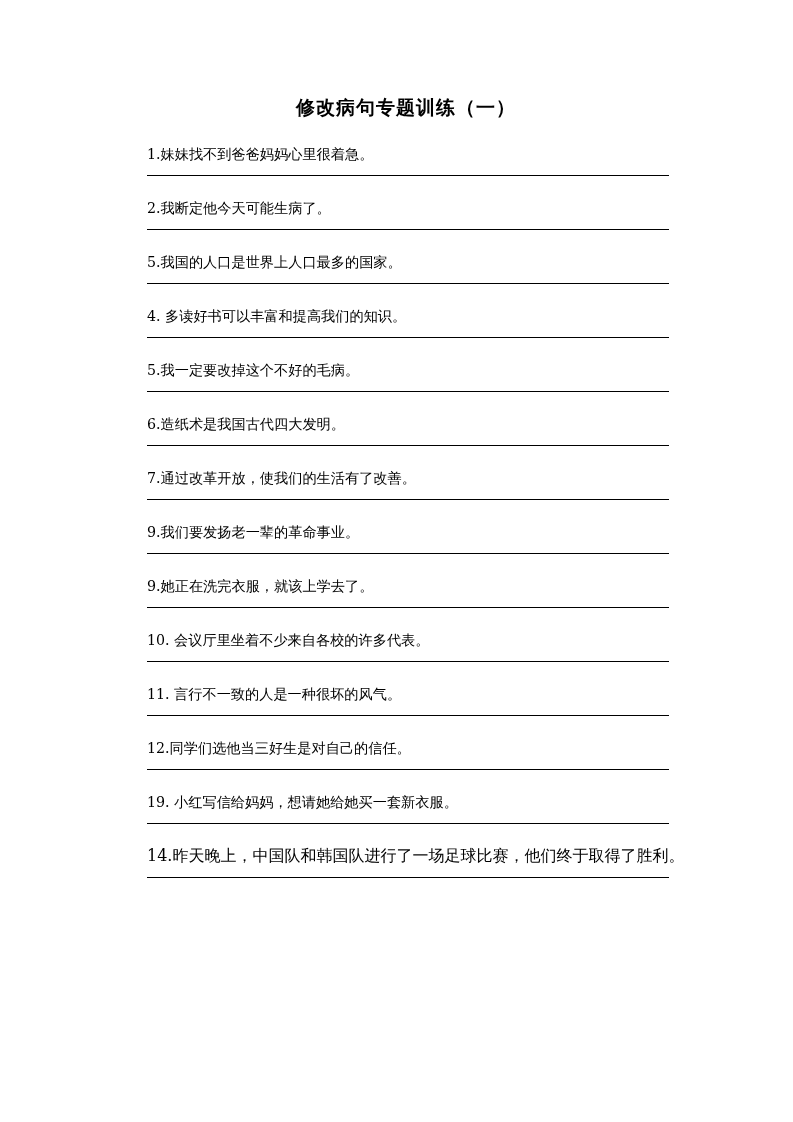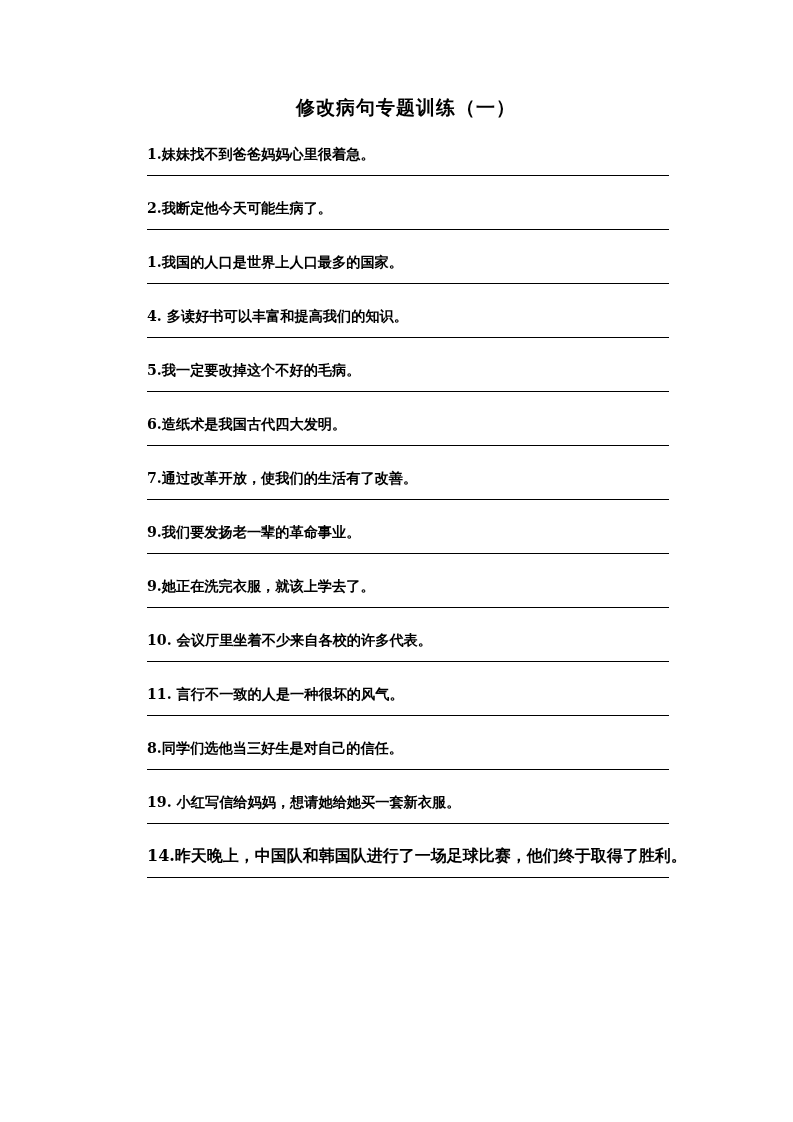--- a/index.html
+++ b/index.html
@@ -28,21 +28,20 @@
     text-align: center;
     font-size: 19px;
     font-weight: bold;
     letter-spacing: 1px;
     margin: 0 0 22px 0;
     padding-right: 6px;
     font-family: "DejaVu Serif", "Liberation Serif", serif;
   }
   .item {
     margin-bottom: 12px;
-    font-weight: bold;
   }
   .item-text {
     font-size: 14.2px;
     line-height: 22px;
     white-space: nowrap;
     padding-left: 2px;
     margin-bottom: 10px;
   }
   .answer-line {
     border-bottom: 1px solid #000000;
@@ -69,21 +68,21 @@
     <div class="item-text">1.妹妹找不到爸爸妈妈心里很着急。</div>
     <div class="answer-line"></div>
   </div>
 
   <div class="item">
     <div class="item-text">2.我断定他今天可能生病了。</div>
     <div class="answer-line"></div>
   </div>
 
   <div class="item">
-    <div class="item-text">1.我国的人口是世界上人口最多的国家。</div>
+    <div class="item-text">5.我国的人口是世界上人口最多的国家。</div>
     <div class="answer-line"></div>
   </div>
 
   <div class="item">
     <div class="item-text">4. 多读好书可以丰富和提高我们的知识。</div>
     <div class="answer-line"></div>
   </div>
 
   <div class="item">
     <div class="item-text">5.我一定要改掉这个不好的毛病。</div>
@@ -114,21 +113,21 @@
     <div class="item-text">10. 会议厅里坐着不少来自各校的许多代表。</div>
     <div class="answer-line"></div>
   </div>
 
   <div class="item">
     <div class="item-text">11. 言行不一致的人是一种很坏的风气。</div>
     <div class="answer-line"></div>
   </div>
 
   <div class="item">
-    <div class="item-text">8.同学们选他当三好生是对自己的信任。</div>
+    <div class="item-text">12.同学们选他当三好生是对自己的信任。</div>
     <div class="answer-line"></div>
   </div>
 
   <div class="item">
     <div class="item-text">19. 小红写信给妈妈，想请她给她买一套新衣服。</div>
     <div class="answer-line"></div>
   </div>
 
   <div class="item wide">
     <div class="item-text">14.昨天晚上，中国队和韩国队进行了一场足球比赛，他们终于取得了胜利。</div>

